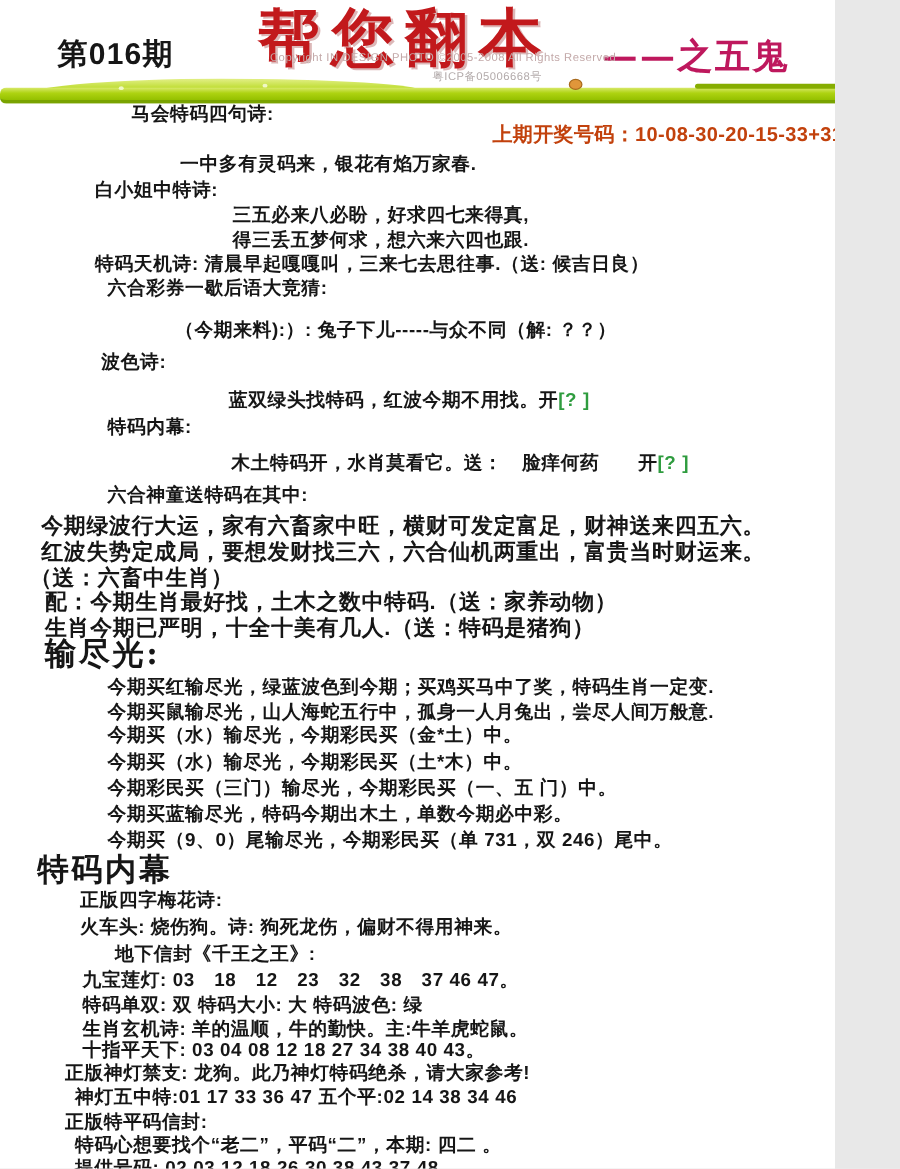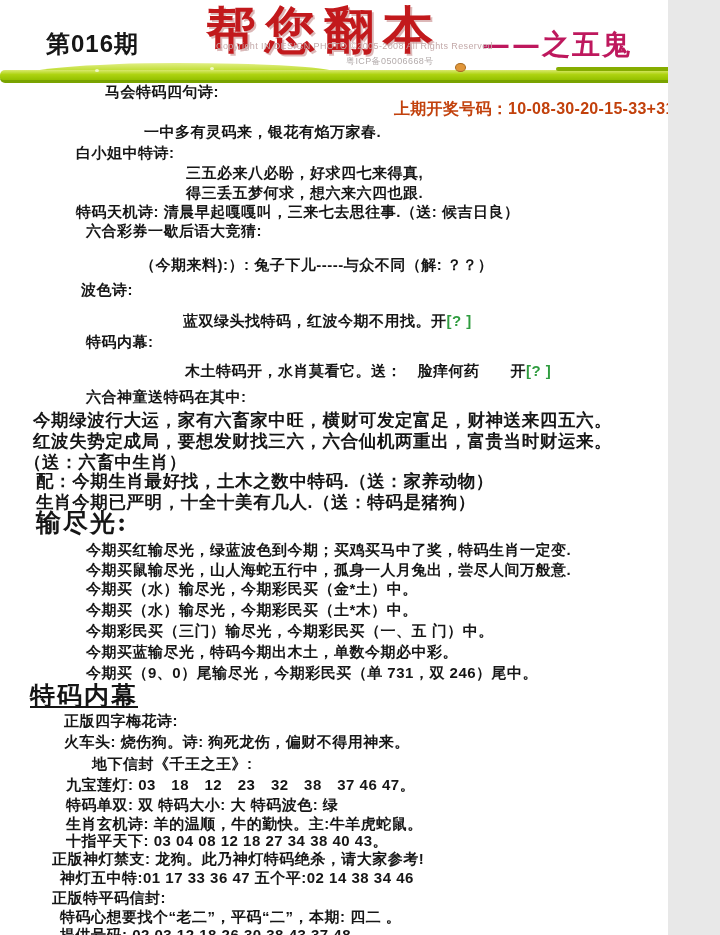--- a/index.html
+++ b/index.html
@@ -80,21 +80,21 @@
 
   <div class="ln h2" style="left:36px;top:508px;">输尽光:</div>
   <div class="ln" style="left:86px;top:541px;">今期买红输尽光，绿蓝波色到今期；买鸡买马中了奖，特码生肖一定变.</div>
   <div class="ln" style="left:86px;top:561px;">今期买鼠输尽光，山人海蛇五行中，孤身一人月兔出，尝尽人间万般意.</div>
   <div class="ln" style="left:86px;top:580px;">今期买（水）输尽光，今期彩民买（金*土）中。</div>
   <div class="ln" style="left:86px;top:601px;">今期买（水）输尽光，今期彩民买（土*木）中。</div>
   <div class="ln" style="left:86px;top:622px;">今期彩民买（三门）输尽光，今期彩民买（一、五 门）中。</div>
   <div class="ln" style="left:86px;top:643px;">今期买蓝输尽光，特码今期出木土，单数今期必中彩。</div>
   <div class="ln" style="left:86px;top:664px;">今期买（9、0）尾输尽光，今期彩民买（单 731，双 246）尾中。</div>
 
-  <div class="ln h2" style="left:30px;top:681px;text-decoration:underline;">特码内幕</div>
+  <div class="ln h2" style="left:30px;top:681px;">特码内幕</div>
   <div class="ln" style="left:64px;top:712px;">正版四字梅花诗:</div>
   <div class="ln" style="left:64px;top:733px;">火车头: 烧伤狗。诗: 狗死龙伤，偏财不得用神来。</div>
   <div class="ln" style="left:92px;top:755px;">地下信封《千王之王》:</div>
   <div class="ln" style="left:66px;top:776px;">九宝莲灯: 03　18　12　23　32　38　37 46 47。</div>
   <div class="ln" style="left:66px;top:796px;">特码单双: 双 特码大小: 大 特码波色: 绿</div>
   <div class="ln" style="left:66px;top:815px;">生肖玄机诗: 羊的温顺，牛的勤快。主:牛羊虎蛇鼠。</div>
   <div class="ln" style="left:66px;top:832px;">十指平天下: 03 04 08 12 18 27 34 38 40 43。</div>
   <div class="ln" style="left:52px;top:850px;">正版神灯禁支: 龙狗。此乃神灯特码绝杀，请大家参考!</div>
   <div class="ln" style="left:60px;top:869px;">神灯五中特:01 17 33 36 47 五个平:02 14 38 34 46</div>
   <div class="ln" style="left:52px;top:889px;">正版特平码信封:</div>

